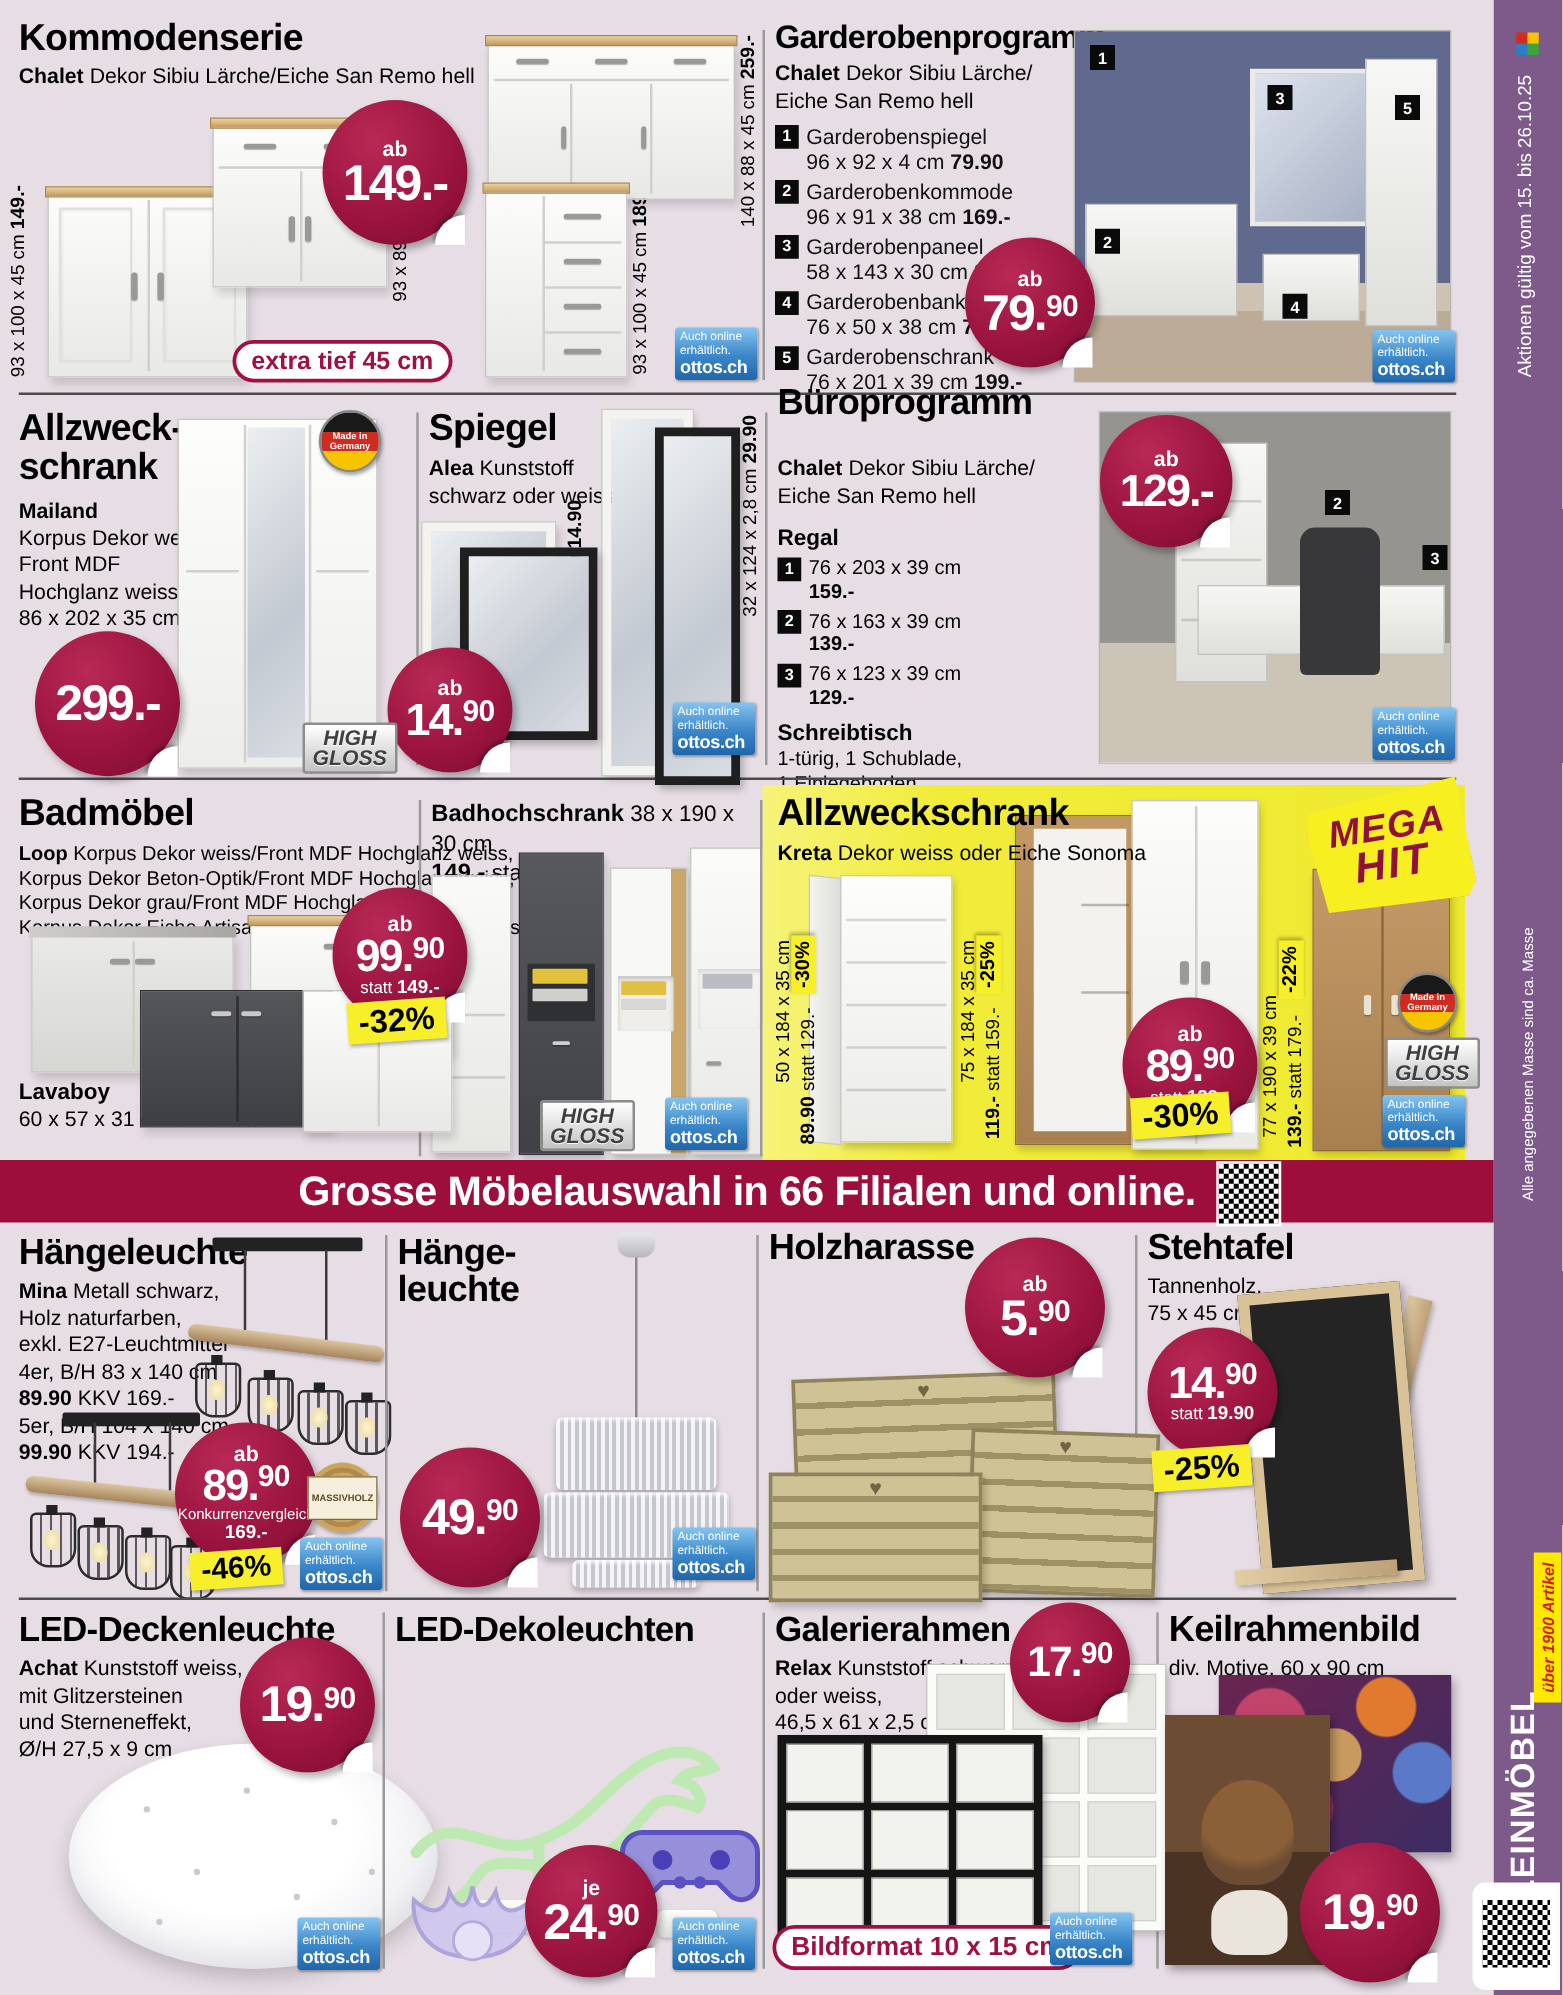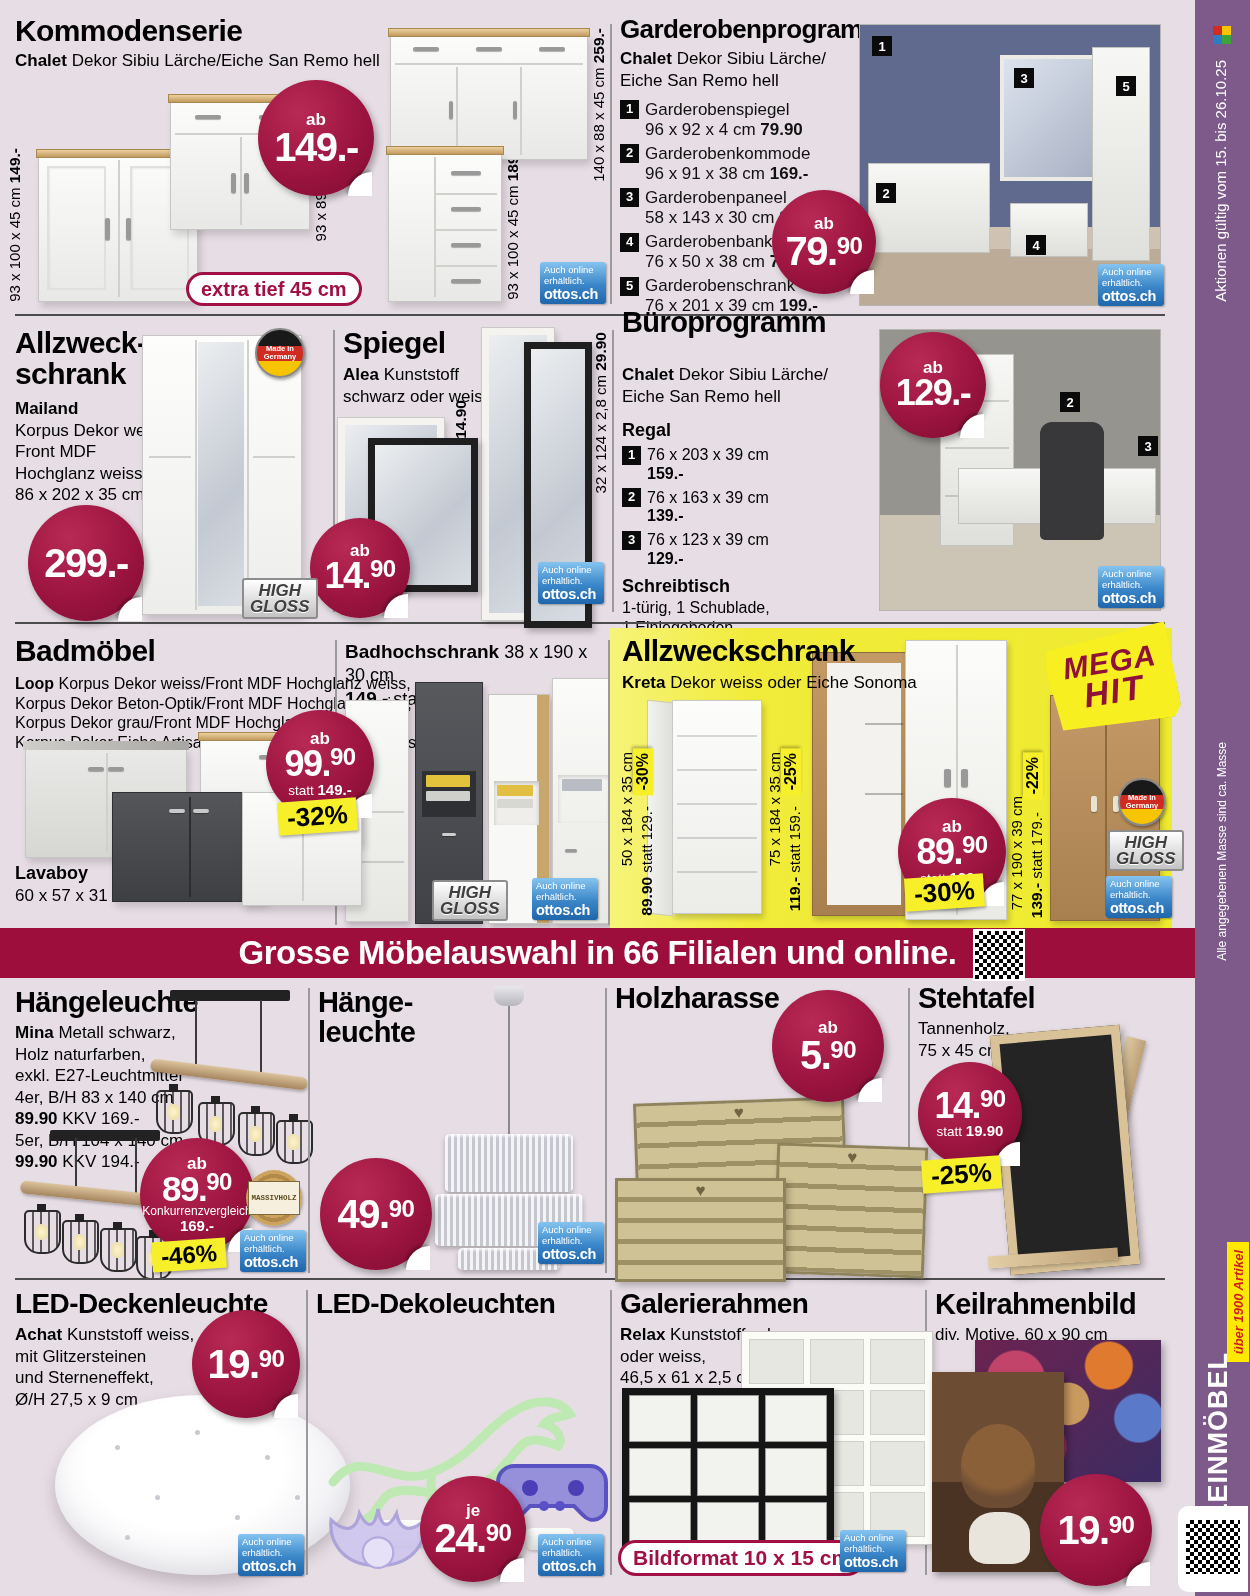--- a/index.html
+++ b/index.html
@@ -67,21 +67,21 @@
   .collage.white{background:#fbfbf8;box-shadow:0 0 0 1px #c8c8c4,3px 4px 6px rgba(0,0,0,.18);}
   .collage.white>div{background:#e7e7e2;border:1px solid #d0d0cb;}
   .art1{position:absolute;background:radial-gradient(circle at 22% 28%,#c2446a 0 16%,transparent 17%),radial-gradient(circle at 72% 18%,#e07a2e 0 13%,transparent 14%),radial-gradient(circle at 88% 55%,#5a79c9 0 13%,transparent 14%),radial-gradient(circle at 50% 45%,#c89a5f 0 17%,transparent 18%),radial-gradient(circle at 35% 75%,#8d2f5a 0 16%,transparent 17%),linear-gradient(135deg,#6b2350,#3c2c62);box-shadow:3px 4px 7px rgba(0,0,0,.3);}
   .art2{position:absolute;background:linear-gradient(180deg,#6d4c34 0 55%,#4a3323 55%);box-shadow:3px 4px 7px rgba(0,0,0,.35);}
   .art2::after{content:"";position:absolute;bottom:8px;left:28%;width:46%;height:26%;background:#e9e5dd;border-radius:42% 42% 30% 30%;}
   .art2::before{content:"";position:absolute;top:26%;left:22%;width:56%;height:42%;background:radial-gradient(circle at 50% 30%,#8a6038 0 55%,#6d4c34 70%);border-radius:50% 50% 40% 40%;}
   .mega{position:absolute;width:128px;height:96px;background:#f8ef21;transform:rotate(-9deg);display:flex;flex-direction:column;align-items:center;justify-content:center;color:#8f1038;font-weight:bold;font-style:italic;z-index:7;clip-path:polygon(3% 12%,97% 0%,100% 88%,94% 100%,6% 96%,0% 30%);box-shadow:2px 3px 5px rgba(0,0,0,.3);}
   .mega .m1{font-size:30px;line-height:.9;letter-spacing:1px;}
   .mega .m2{font-size:34px;line-height:.95;letter-spacing:2px;}
   .massiv{position:absolute;width:56px;height:56px;border-radius:50%;background:repeating-radial-gradient(circle at 50% 50%,#cda45e 0 4px,#b3894a 4px 8px);display:flex;align-items:center;justify-content:center;z-index:7;box-shadow:1px 2px 3px rgba(0,0,0,.3);}
-  .massiv span{background:#f6efdd;border:1px solid #7d6a3a;color:#5d4c1e;font-size:7.5px;font-weight:bold;padding:12px 2px;font-family:Liberation Mono, monospace;}
+  .massiv span{background:#f6efdd;border:1px solid #7d6a3a;color:#5d4c1e;font-size:7.5px;font-weight:bold;padding:12px 2px;}
   .strip{position:absolute;left:1195px;top:0;width:55px;height:1596px;background:#7d5a8a;z-index:9;}
   .strip .vt{color:#fff;}
   .logo4{position:absolute;width:18px;height:18px;display:grid;grid-template-columns:9px 9px;}
   .logo4 i{width:9px;height:9px;}
   .banner{position:absolute;left:0;top:928px;width:1195px;height:50px;background:#9d0e3c;color:#fff;display:flex;align-items:center;justify-content:center;font-weight:bold;font-size:33px;letter-spacing:-0.5px;z-index:4;}
   .qr{background:repeating-conic-gradient(#000 0% 25%,#fff 0% 50%) 0 0/8px 8px;border:2px solid #fff;}
   .gitem{margin-bottom:5px;}
   .gl1{display:flex;gap:6px;align-items:center;font-size:17px;line-height:1.15;}
   .gl2{padding-left:25px;font-size:17px;line-height:1.15;}
   .yellowbg{position:absolute;left:610px;top:628px;width:562px;height:300px;background:linear-gradient(90deg,#f6f37a 0,#f1ec3a 25%,#eeea2e 100%);z-index:1;}
@@ -649,20 +649,23 @@
     <div></div>
       <div></div>
       <div></div>
       <div></div>
       <div></div>
       <div></div>
       <div></div>
       <div></div>
       <div></div>
   </div>
+  <div class="badge" style="left:808px;top:1282px;width:96px;height:96px;z-index:6;">
+    <span class="b-main" style="font-size:34px;"><span>17.</span><span class="sup">90</span></span>
+  </div>
   <div class="pill" style="left:618px;top:1540px;font-size:21px;z-index:6;"><span>Bildformat 10 x 15 cm</span></div>
   <div class="online" style="left:840px;top:1530px;">
     <span>Auch online</span><br><span>erhältlich.</span>
     <span class="dom">ottos.ch</span>
   </div>
 
   <div class="vdivl" style="left:925px;top:1290px;height:285px;"></div>
   <div class="abs" style="left:935px;top:1290px;"><span class="sec-title" style="font-size:29px;">Keilrahmenbild</span></div>
   <div class="abs txt" style="left:935px;top:1324px;"><span>div. Motive, 60 x 90 cm</span></div>
   <div class="art1 z2" style="left:975px;top:1340px;width:186px;height:142px;"></div>

